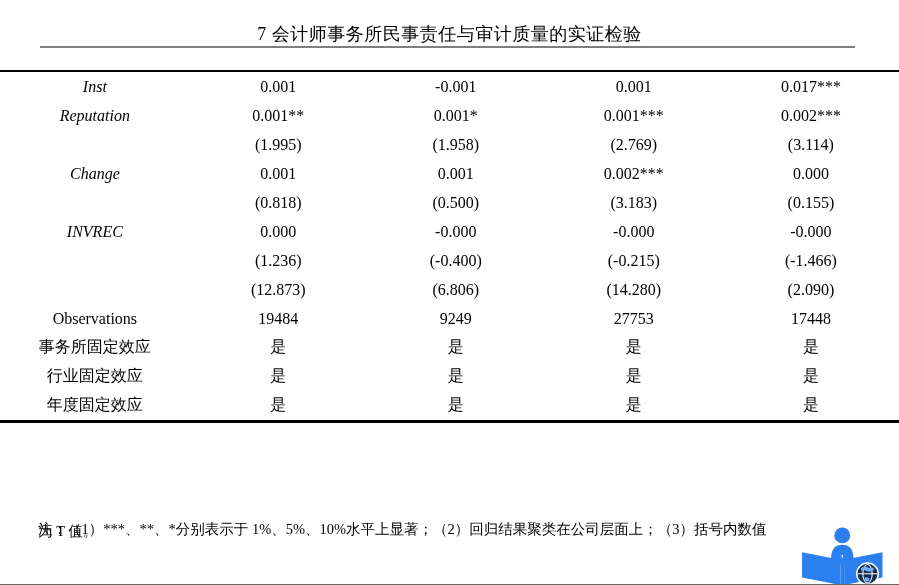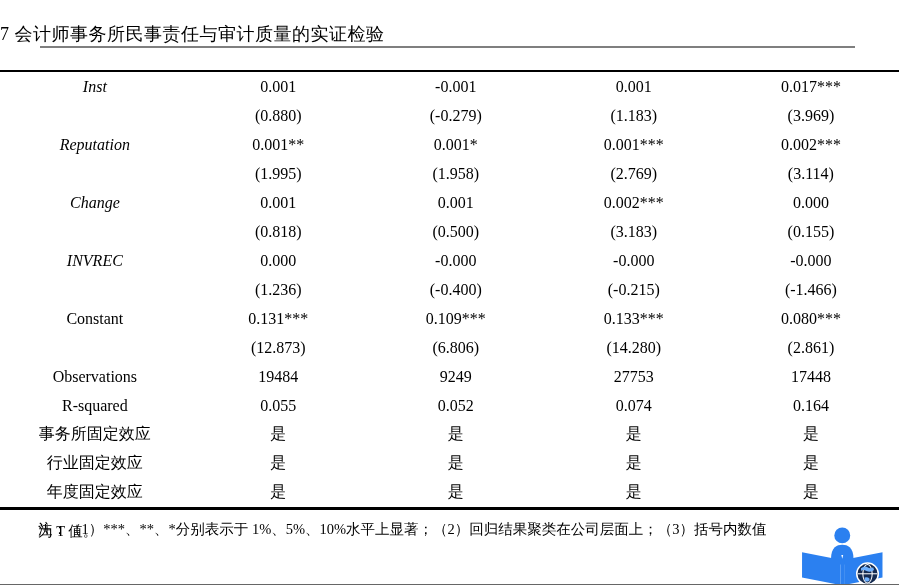--- a/index.html
+++ b/index.html
@@ -7,21 +7,21 @@
     width: 899px; height: 585px;
     background: #ffffff;
     position: relative;
     overflow: hidden;
     font-family: "Liberation Serif", serif;
     color: #000;
   }
   .page-title {
     position: absolute;
     top: 22px; left: 0; right: 0;
-    text-align: left;
+    text-align: center;
     font-size: 18px;
     letter-spacing: 0.5px;
     font-family: "Liberation Serif", serif;
   }
   .title-rule {
     position: absolute;
     top: 46px; left: 40px; right: 44px;
     border-top: 2px solid #7f7f7f;
   }
   .table-wrap {
@@ -91,27 +91,20 @@
     </colgroup>
     <tbody>
         <tr>
           <td class="lbl it">Inst</td>
           <td>0.001</td>
           <td>-0.001</td>
           <td>0.001</td>
           <td>0.017***</td>
         </tr>
         <tr>
-          <td class="lbl"></td>
-          <td>(0.880)</td>
-          <td>(-0.279)</td>
-          <td>(1.183)</td>
-          <td>(3.969)</td>
-        </tr>
-        <tr>
           <td class="lbl it">Reputation</td>
           <td>0.001**</td>
           <td>0.001*</td>
           <td>0.001***</td>
           <td>0.002***</td>
         </tr>
         <tr>
           <td class="lbl"></td>
           <td>(1.995)</td>
           <td>(1.958)</td>
@@ -140,46 +133,32 @@
           <td>-0.000</td>
         </tr>
         <tr>
           <td class="lbl"></td>
           <td>(1.236)</td>
           <td>(-0.400)</td>
           <td>(-0.215)</td>
           <td>(-1.466)</td>
         </tr>
         <tr>
-          <td class="lbl">Constant</td>
-          <td>0.131***</td>
-          <td>0.109***</td>
-          <td>0.133***</td>
-          <td>0.080***</td>
-        </tr>
-        <tr>
           <td class="lbl"></td>
           <td>(12.873)</td>
           <td>(6.806)</td>
           <td>(14.280)</td>
-          <td>(2.861)</td>
+          <td>(2.090)</td>
         </tr>
         <tr>
           <td class="lbl">Observations</td>
           <td>19484</td>
           <td>9249</td>
           <td>27753</td>
           <td>17448</td>
-        </tr>
-        <tr>
-          <td class="lbl">R-squared</td>
-          <td>0.055</td>
-          <td>0.052</td>
-          <td>0.074</td>
-          <td>0.164</td>
         </tr>
         <tr>
           <td class="lbl">事务所固定效应</td>
           <td>是</td>
           <td>是</td>
           <td>是</td>
           <td>是</td>
         </tr>
         <tr>
           <td class="lbl">行业固定效应</td>

